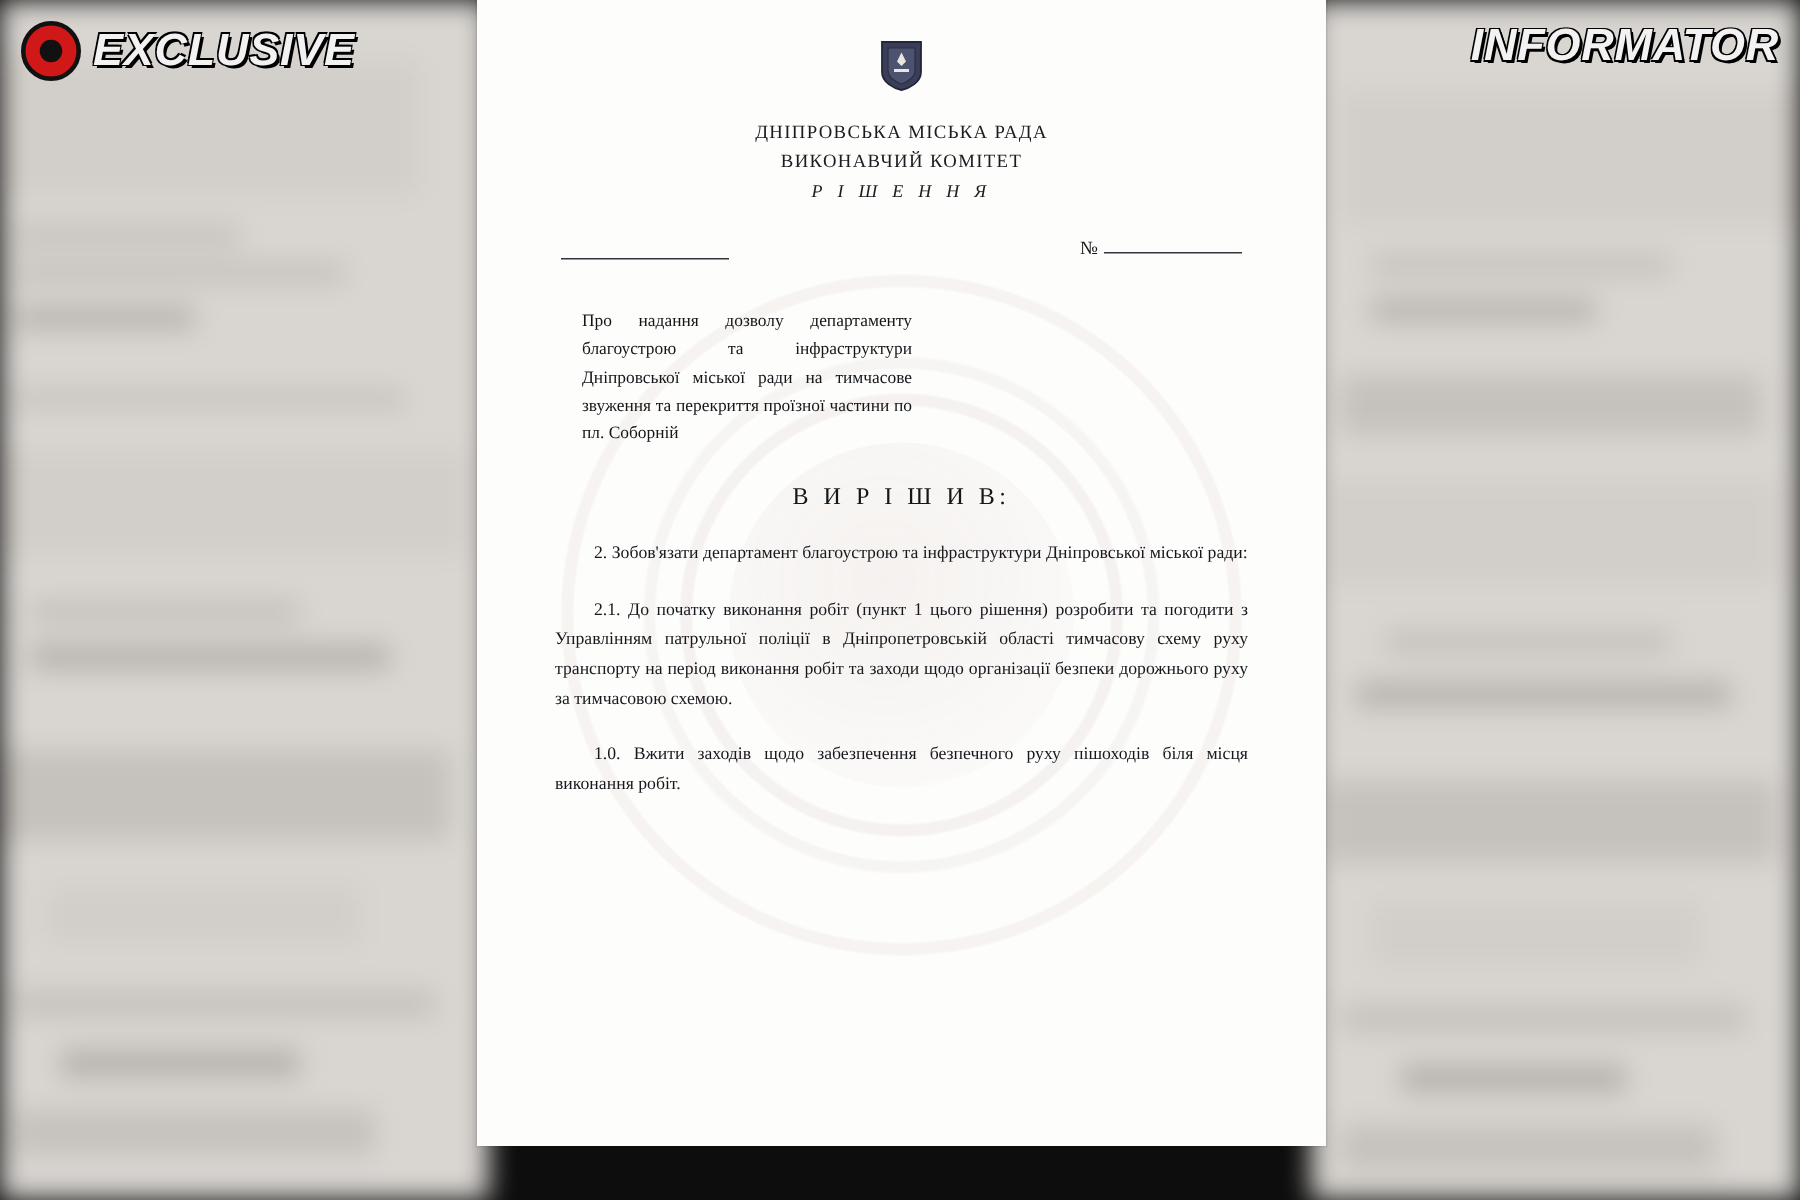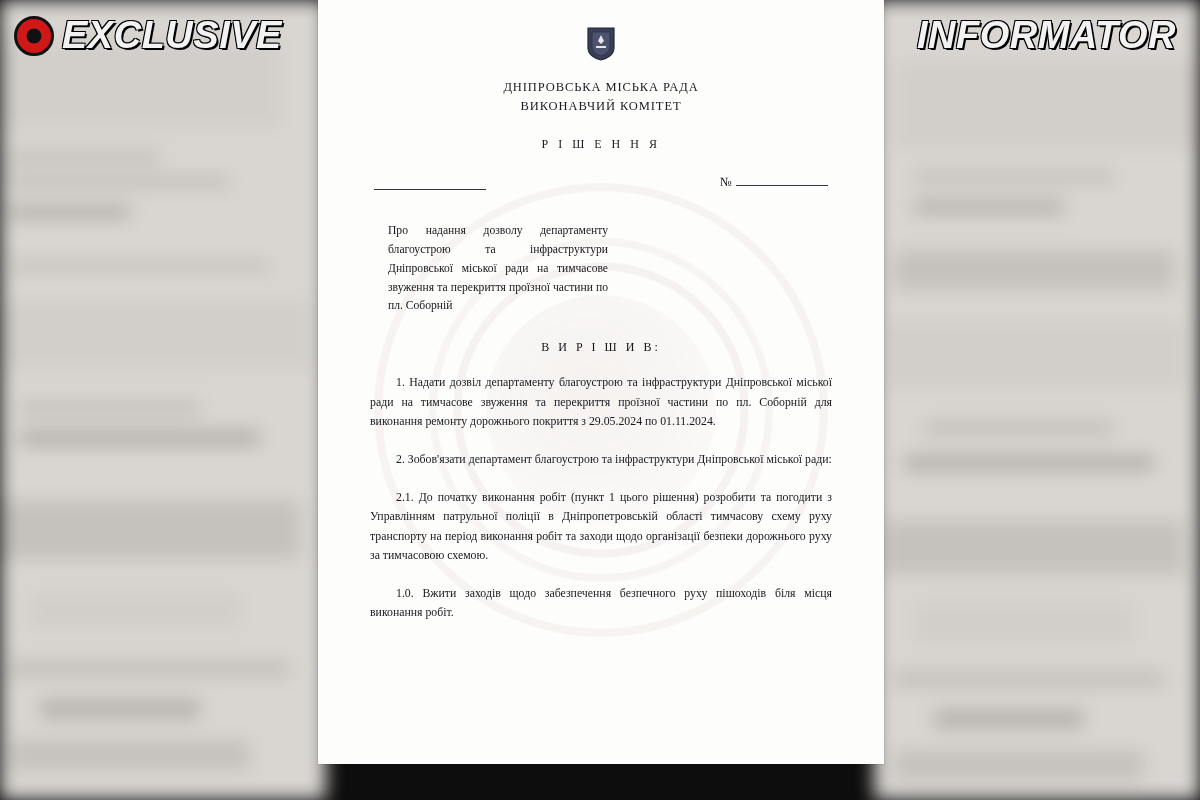--- a/index.html
+++ b/index.html
@@ -92,21 +92,21 @@
 
   .org-head {
     text-align: center;
     letter-spacing: .9px;
     font-size: 12.5px;
     line-height: 1.55;
     color: #1a1c22;
   }
   .org-head .l1 { }
   .org-head .l2 { }
-  .org-head .l3 { letter-spacing: 3.5px; font-size: 12px; margin-top: 18px; }
+  .org-head .l3 { letter-spacing: 3.5px; font-size: 12px; margin-top: 0; font-style: italic; }
 
   .numline {
     display: flex;
     justify-content: space-between;
     align-items: flex-end;
     margin: 22px 4px 0 4px;
     font-size: 12px;
   }
   .rule { display: inline-block; border-bottom: 1px solid #33353c; }
   .rule.left  { width: 112px; height: 10px; }
@@ -128,42 +128,42 @@
     line-height: 1.66;
     text-align: justify;
     text-justify: inter-word;
     text-indent: 26px;
     color: #16181d;
   }
 
   .decision {
     text-align: center;
     letter-spacing: 3px;
-    font-size: 12px;
+    font-size: 16px;
     margin-top: 24px;
     font-weight: 400;
   }
 
   
   .banner {
     position: absolute;
     top: 14px;
     display: flex;
     align-items: center;
     gap: 8px;
     font-family: "Liberation Sans", sans-serif;
     font-weight: bold;
     font-style: italic;
-    font-size: 38px;
+    font-size: 30px;
     letter-spacing: .5px;
     color: #f2f2f2;
     text-shadow: 2px 2px 0 #000, -1px -1px 0 #000, 1px -1px 0 #000, -1px 1px 0 #000;
   }
   #banner-left  { left: 14px; }
-  #banner-right { right: 24px; font-style: italic; }
+  #banner-right { right: 14px; font-style: italic; }
 
   .lens {
     width: 40px; height: 40px;
     border-radius: 50%;
     background: #d01818;
     border: 3px solid #111;
     position: relative;
     flex: 0 0 auto;
   }
   .lens::after {
@@ -237,21 +237,20 @@
         <span>
           <span class="no-label">№</span><span class="rule right"></span>
         </span>
       </div>
 
       <div class="subject">Про надання дозволу департаменту благоустрою та інфраструктури Дніпровської міської ради на тимчасове звуження та перекриття проїзної частини по пл. Соборній</div>
 
 
       <div class="decision">В И Р І Ш И В:</div>
 
-      <div class="para">1. Надати дозвіл департаменту благоустрою та інфраструктури Дніпровської міської ради на тимчасове звуження та перекриття проїзної частини по пл. Соборній для виконання ремонту дорожнього покриття з 29.05.2024 по 01.11.2024.</div>
       <div class="para">2. Зобов'язати департамент благоустрою та інфраструктури Дніпровської міської ради:</div>
       <div class="para">2.1. До початку виконання робіт (пункт 1 цього рішення) розробити та погодити з Управлінням патрульної поліції в Дніпропетровській області тимчасову схему руху транспорту на період виконання робіт та заходи щодо організації безпеки дорожнього руху за тимчасовою схемою.</div>
       <div class="para">1.0. Вжити заходів щодо забезпечення безпечного руху пішоходів біля місця виконання робіт.</div>
 
     </div>
   </div>
 
   <div class="banner" id="banner-left">
     <span class="lens"></span>
     <span>EXCLUSIVE</span>

